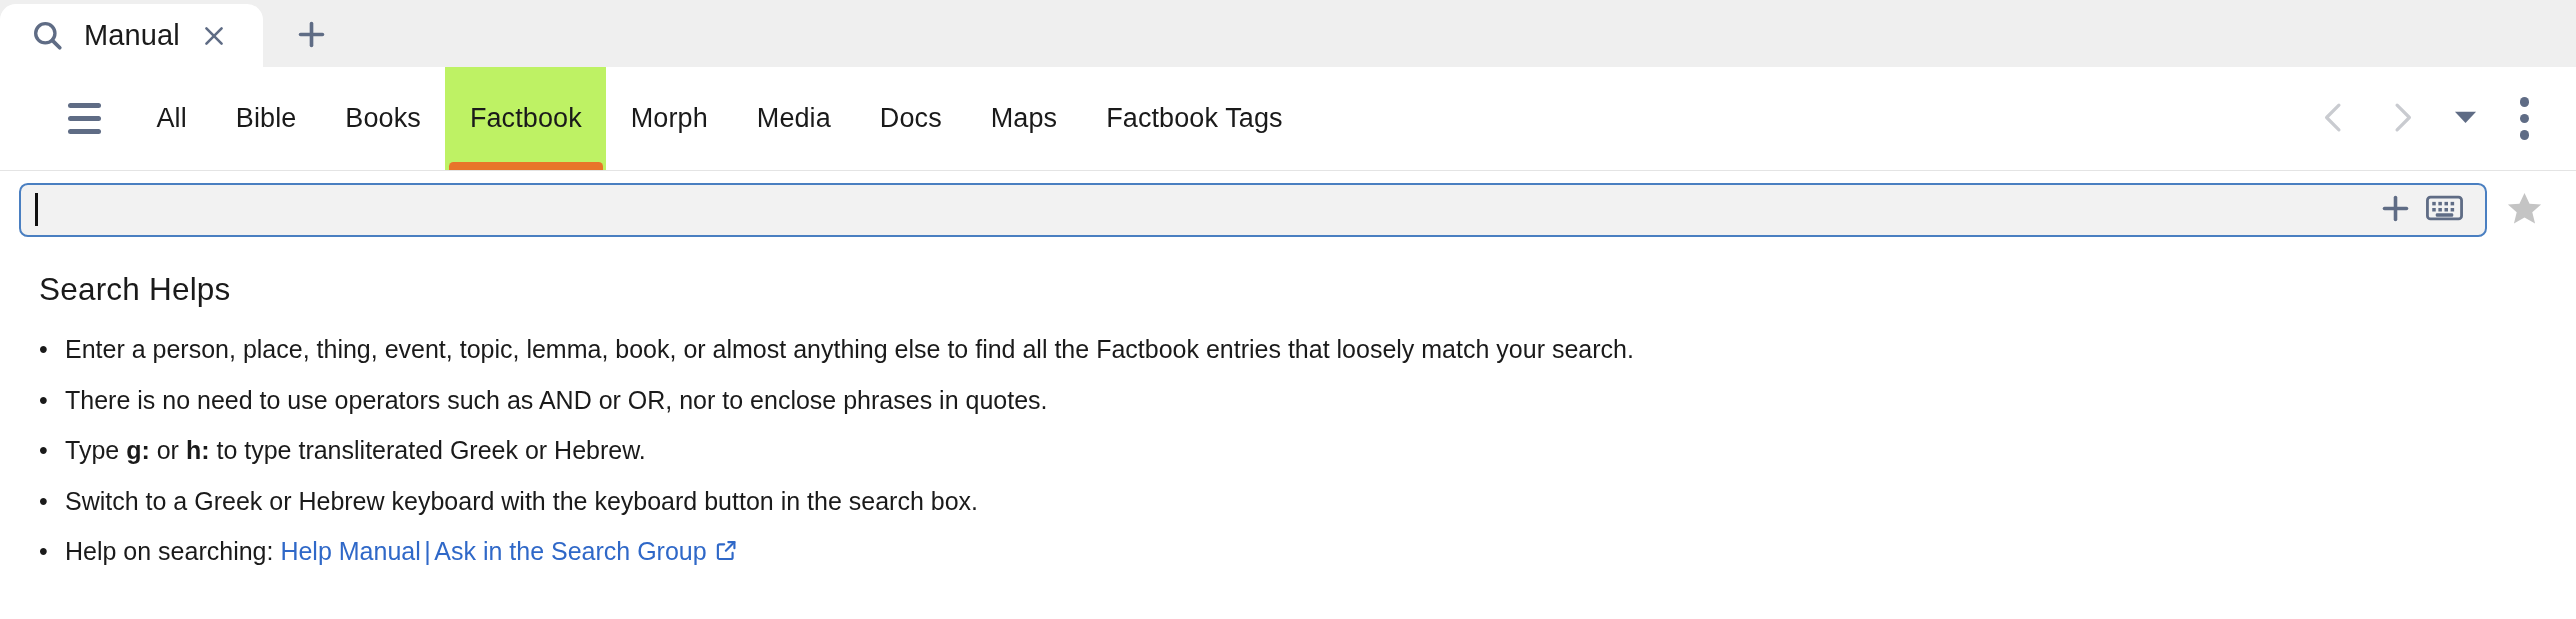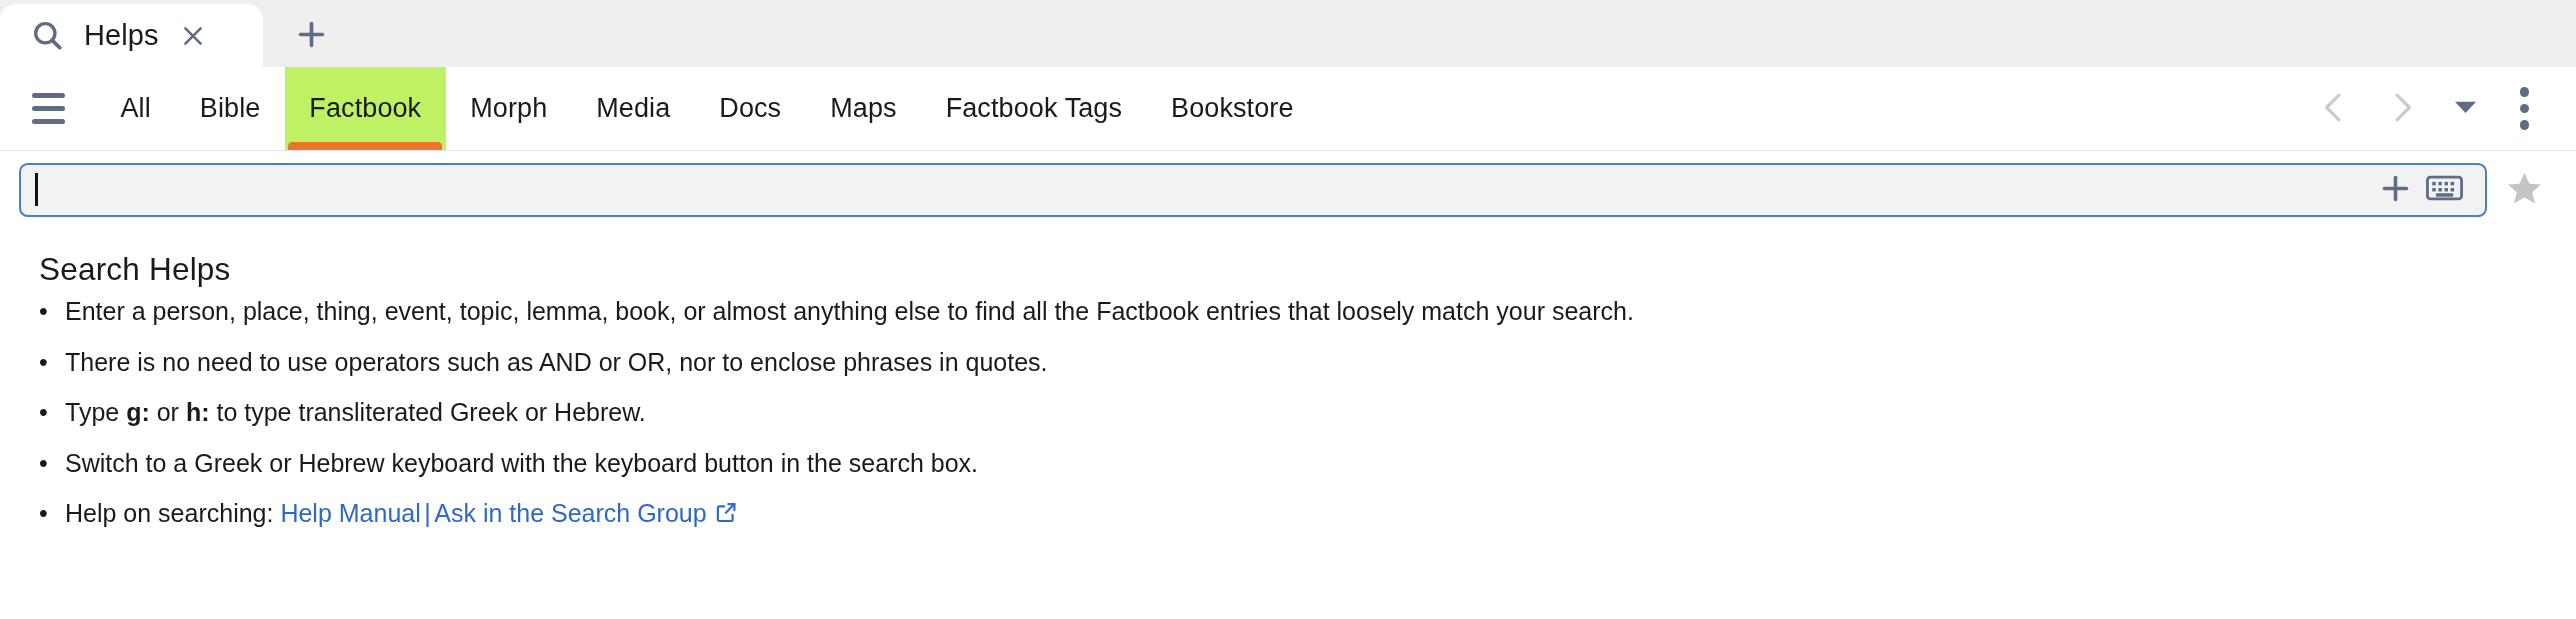--- a/index.html
+++ b/index.html
@@ -48,26 +48,27 @@
     width: 96px;
     height: 63px;
     display: flex;
     align-items: center;
     justify-content: center;
     flex: 0 0 auto;
   }
 
   
   .navbar {
-    height: 84px;
+    height: 104px;
     background: #ffffff;
     display: flex;
     align-items: stretch;
     border-bottom: 1.8px solid #e4e4e4;
     position: relative;
+    padding-left: 36px;
   }
   .hamburger {
     width: 96px;
     display: flex;
     flex-direction: column;
     align-items: center;
     justify-content: center;
     gap: 7.9px;
     flex: 0 0 auto;
   }
@@ -173,21 +174,21 @@
 
   
   .helps {
     padding: 23px 0 0 39px;
     background: #ffffff;
   }
   .helps h1 {
     font-size: 31.5px;
     font-weight: 400;
     color: #1a1a1a;
-    margin-bottom: 9px;
+    margin-bottom: 27px;
     letter-spacing: 0.2px;
   }
   .helps ul { list-style: none; }
   .helps li {
     display: flex;
     align-items: flex-start;
     font-size: 25px;
     color: #1a1a1a;
     line-height: 1.18;
     margin-bottom: 21px;
@@ -210,21 +211,21 @@
 <body>
 
 <div class="tabstrip">
   <div class="browser-tab">
     <span class="tab-search-icon">
       <svg width="35" height="35" viewBox="0 0 24 24" fill="none">
         <circle cx="10.5" cy="10.5" r="6.6" stroke="#5f6c85" stroke-width="2.3"></circle>
         <line x1="15.3" y1="15.3" x2="20.4" y2="20.4" stroke="#5f6c85" stroke-width="2.6" stroke-linecap="round"></line>
       </svg>
     </span>
-    <span class="tab-title">Helps</span>
+    <span class="tab-title">Manual</span>
     <span class="tab-close">
       <svg width="26" height="26" viewBox="0 0 24 24">
         <line x1="5" y1="5" x2="19" y2="19" stroke="#5f6c85" stroke-width="2.4" stroke-linecap="round"></line>
         <line x1="19" y1="5" x2="5" y2="19" stroke="#5f6c85" stroke-width="2.4" stroke-linecap="round"></line>
       </svg>
     </span>
   </div>
   <div class="newtab-btn">
     <span>
       <svg width="35" height="35" viewBox="0 0 24 24">
@@ -238,27 +239,27 @@
 <div class="navbar">
   <div class="hamburger">
     <span></span>
     <span></span>
     <span></span>
   </div>
 
   <div class="navtabs">
     <div class="navtab">All</div>
     <div class="navtab">Bible</div>
+    <div class="navtab">Books</div>
     <div class="navtab active">Factbook</div>
     <div class="navtab">Morph</div>
     <div class="navtab">Media</div>
     <div class="navtab">Docs</div>
     <div class="navtab">Maps</div>
     <div class="navtab">Factbook Tags</div>
-    <div class="navtab">Bookstore</div>
   </div>
 
   <div class="nav-right">
     <div class="nav-ctl">
       <span>
         <svg width="30" height="37" viewBox="0 0 24 30">
           <polyline points="16,5 6,15 16,25" fill="none" stroke="#c9cbd0" stroke-width="2.6" stroke-linecap="round" stroke-linejoin="round"></polyline>
         </svg>
       </span>
     </div>

